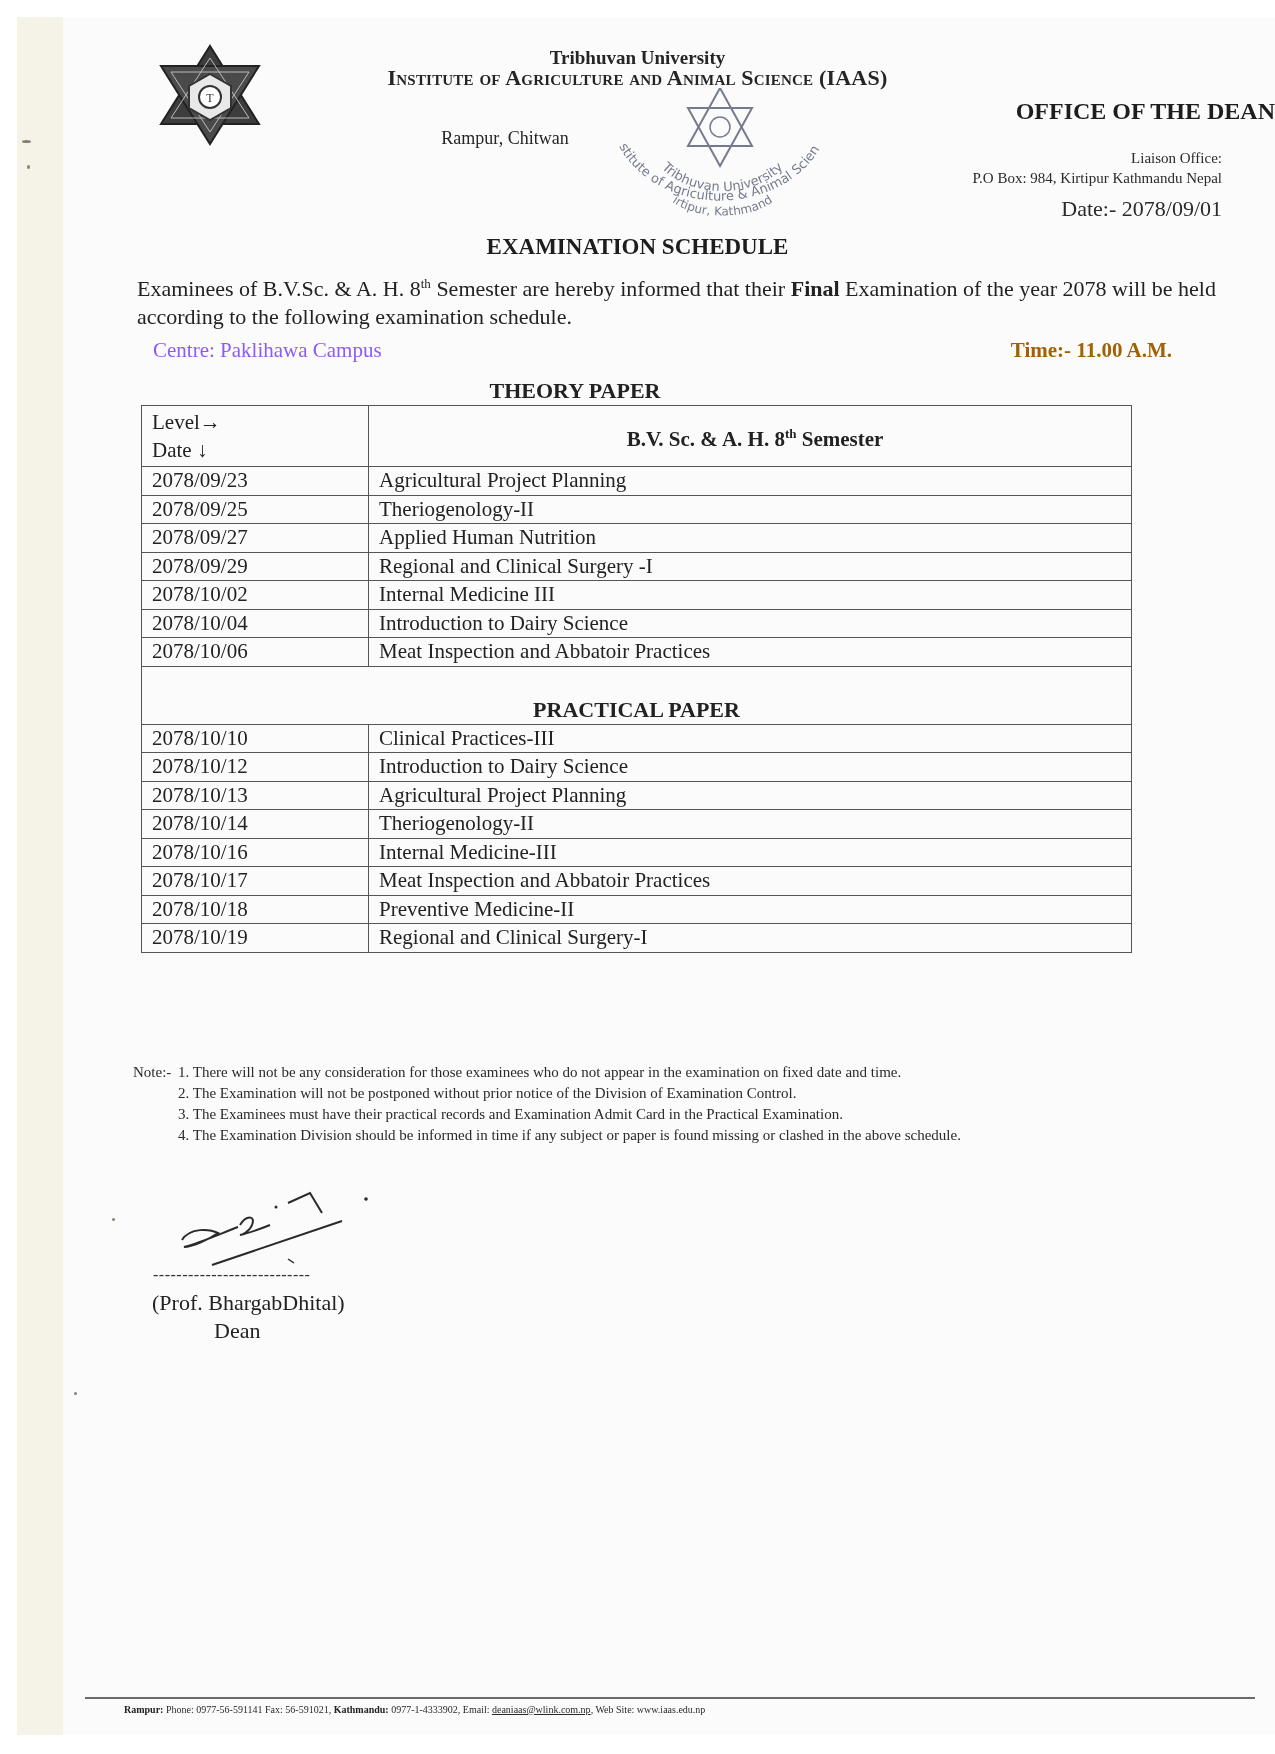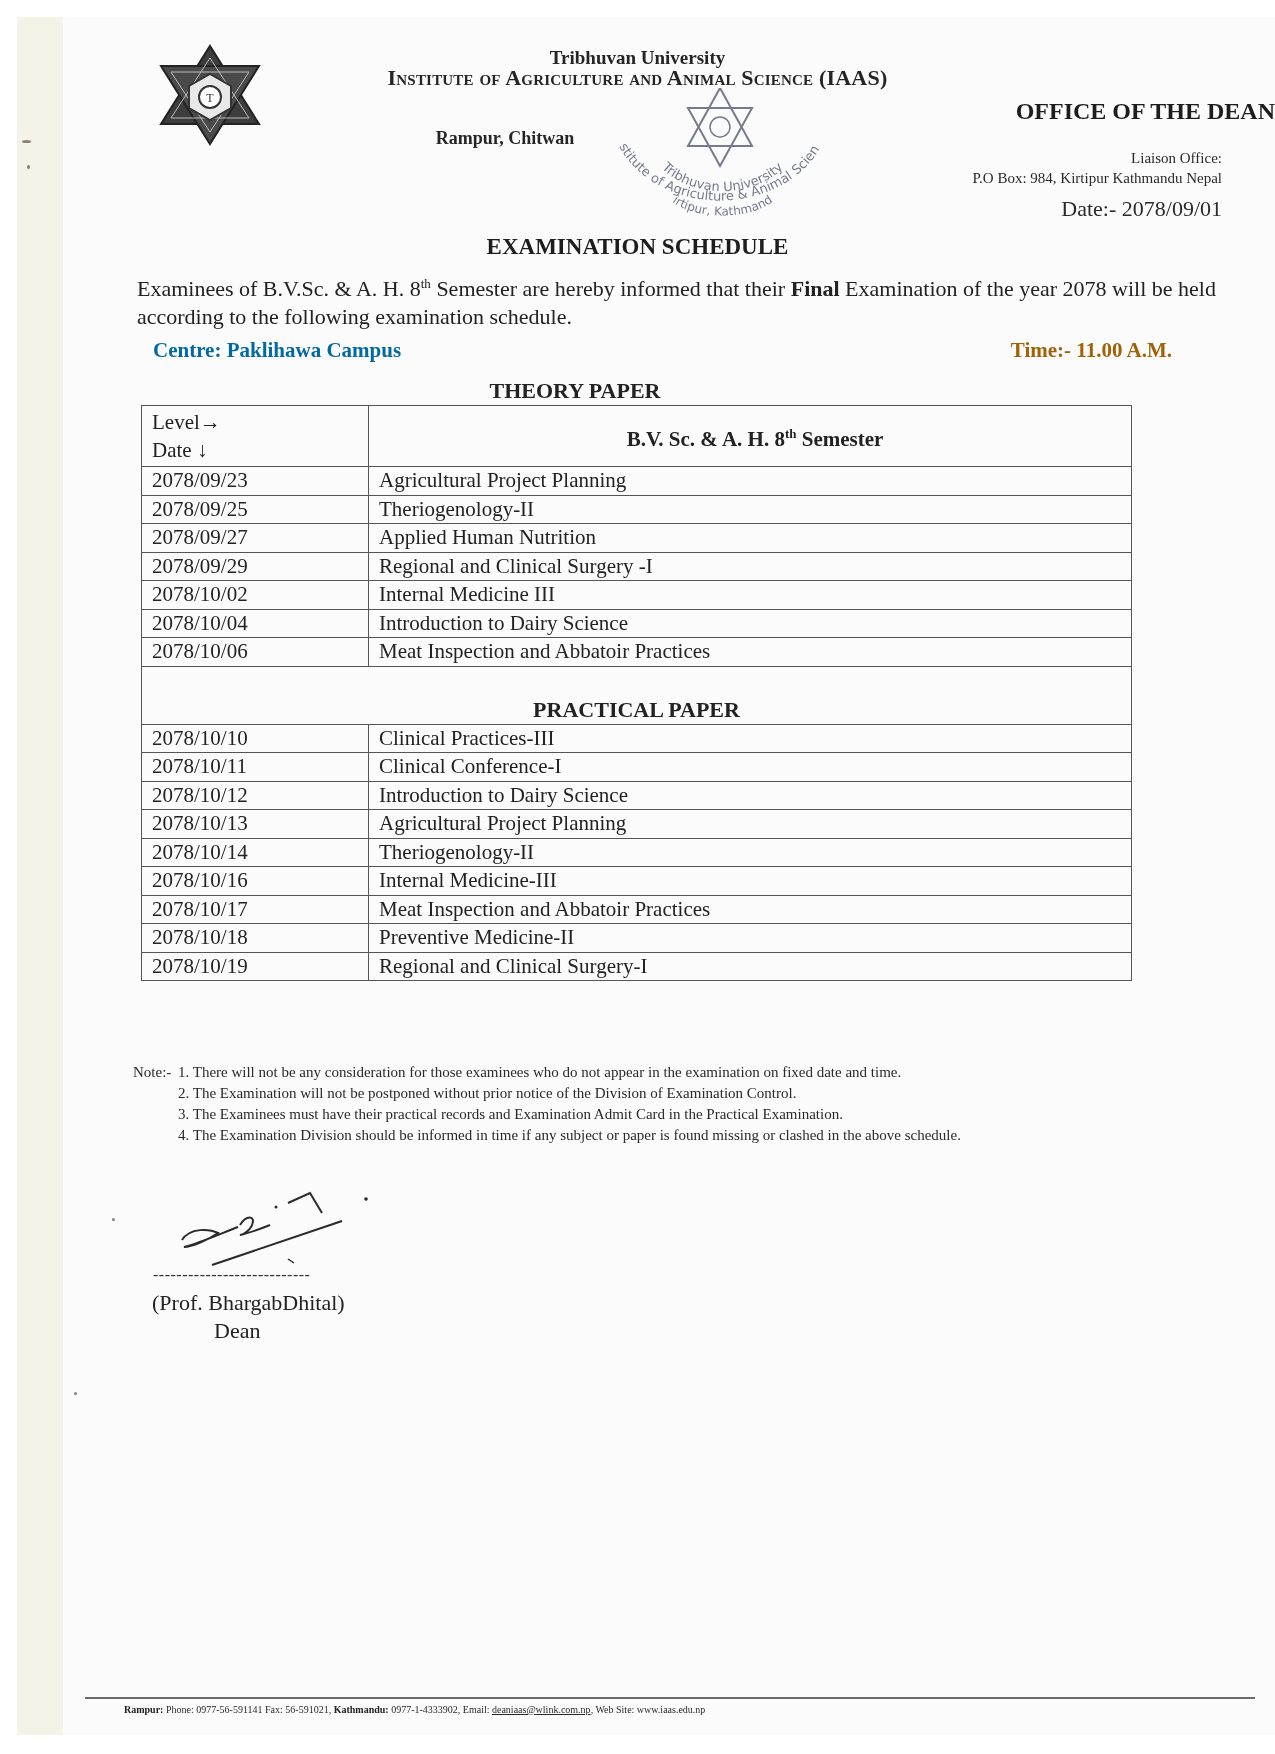--- a/index.html
+++ b/index.html
@@ -28,41 +28,41 @@
     .hdr-inst {
       position: absolute; left: 0; width: 1275px; top: 65px; text-align: center;
       font-size: 22px; font-weight: bold; font-variant: small-caps; letter-spacing: 0.2px; color: #252525;
     }
     .hdr-office {
       position: absolute; left: 0; width: 1275px; top: 98px; text-align: right;
       font-size: 24px; font-weight: bold; color: #1d1d1d;
     }
     .hdr-city {
       position: absolute; left: 0; width: 1010px; top: 128px; text-align: center;
-      font-size: 18px; font-weight: bold; color: #252525;
+      font-size: 18px; font-weight: normal; color: #252525;
     }
     .stamp { position: absolute; left: 600px; top: 88px; width: 240px; height: 135px; opacity: 0.75; }
     .liaison {
       position: absolute; right: 53px; top: 148px; text-align: right;
       font-size: 15px; color: #2a2a2a; line-height: 20px;
     }
     .date {
       position: absolute; right: 53px; top: 196px; font-size: 22px; color: #2a2a2a;
     }
     .title {
       position: absolute; left: 0; width: 1275px; top: 234px; text-align: center;
       font-size: 23px; font-weight: bold; color: #1d1d1d;
     }
     .intro {
       position: absolute; left: 137px; top: 270px; width: 1090px;
       font-size: 22px; line-height: 28px; color: #222;
     }
     .intro sup { font-size: 13px; }
     .centre {
-      position: absolute; left: 153px; top: 338px; font-size: 21px; font-weight: bold; color: #0369a1;
+      position: absolute; left: 153px; top: 338px; font-size: 21px; font-weight: normal; color: #8b5cf6;
     }
     .time {
       position: absolute; right: 103px; top: 338px; font-size: 21px; font-weight: bold; color: #a16207;
     }
     .section-title {
       position: absolute; left: 0; width: 1150px; top: 378px; text-align: center;
       font-size: 22px; font-weight: bold; color: #222;
     }
 
     
@@ -198,24 +198,20 @@
         <td>Meat Inspection and Abbatoir Practices</td>
       </tr>
       <tr class="gap-row">
         <td colspan="2">PRACTICAL PAPER</td>
       </tr>
       <tr>
         <td class="c1">2078/10/10</td>
         <td>Clinical Practices-III</td>
       </tr>
       <tr>
-        <td class="c1">2078/10/11</td>
-        <td>Clinical Conference-I</td>
-      </tr>
-      <tr>
         <td class="c1">2078/10/12</td>
         <td>Introduction to Dairy Science</td>
       </tr>
       <tr>
         <td class="c1">2078/10/13</td>
         <td>Agricultural Project Planning</td>
       </tr>
       <tr>
         <td class="c1">2078/10/14</td>
         <td>Theriogenology-II</td>

